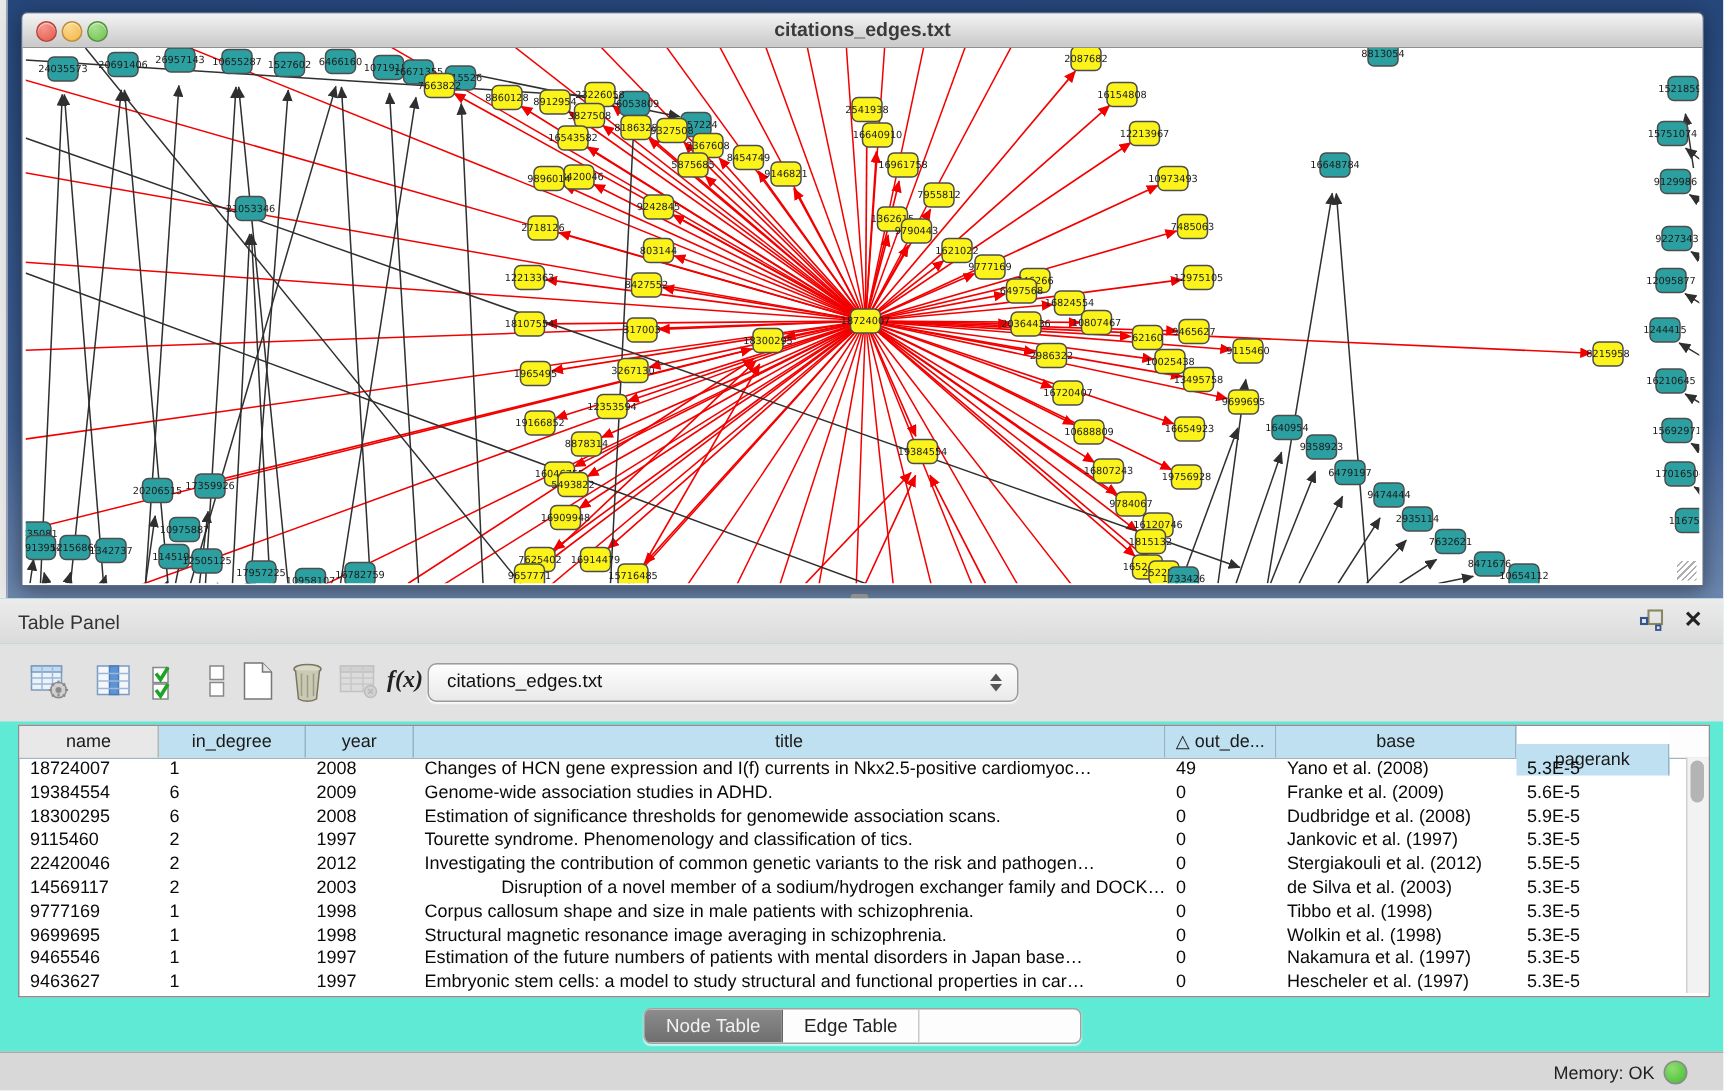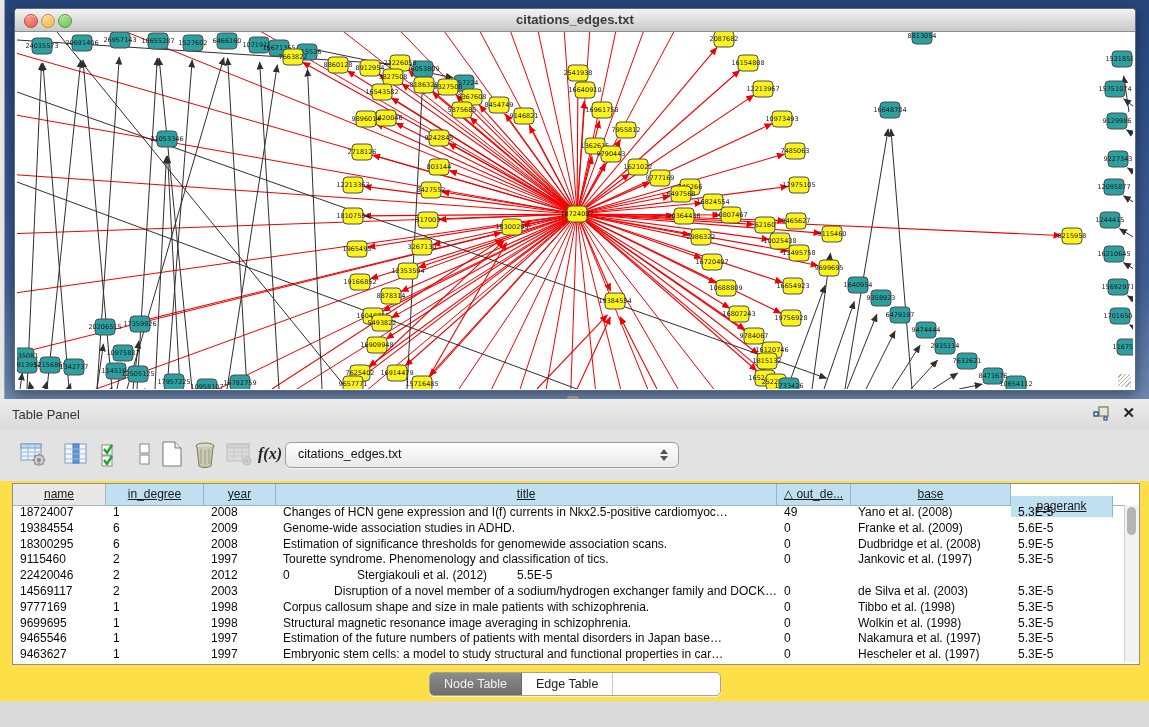--- a/index.html
+++ b/index.html
@@ -26,21 +26,21 @@
   .canvas svg{position:absolute;left:0;top:0;}
   .resize-grip{position:absolute;right:2px;bottom:2px;width:13px;height:13px;
     background:repeating-linear-gradient(135deg,transparent,transparent 2px,#9A9A9A 2px,#9A9A9A 3px);opacity:.8;}
 
   
   .divider{position:absolute;left:0;top:394px;width:1149px;height:6px;background:transparent;}
   .divider .grip{position:absolute;left:567px;top:2px;width:12px;height:5px;background:#8E8E8E;
     border-radius:2px;box-shadow:0 0 1px #666;}
 
   
-  .table-panel{position:absolute;left:0;top:399px;width:1149px;height:302px;background:#fde047;}
+  .table-panel{position:absolute;left:0;top:399px;width:1149px;height:302px;background:#5eead4;}
   .panel-header{position:absolute;left:0;top:0;width:100%;height:30px;
     background:linear-gradient(#ECECEC,#DBDBDB);border-bottom:1px solid #C2C2C2;}
   .panel-title{position:absolute;left:12px;top:8px;font-size:13px;color:#333;}
   .float-icon{position:absolute;right:40px;top:7px;width:16px;height:16px;cursor:default;}
   .close-x{position:absolute;right:14px;top:5px;font-size:15px;font-weight:bold;color:#222;cursor:default;}
 
   .toolbar{position:absolute;left:0;top:30px;width:100%;height:52px;background:#E2E2E2;}
   .tbtn{position:absolute;top:10px;width:30px;height:30px;display:flex;align-items:center;justify-content:flex-end;cursor:default;}
   .fx-label{font-family:"Liberation Serif",serif;font-style:italic;font-weight:bold;font-size:16px;color:#222;}
   .combo{position:absolute;left:285px;top:13px;width:392px;height:24px;border:1px solid #9B9B9B;border-radius:6px;
@@ -48,21 +48,21 @@
   .combo .val{position:absolute;left:12px;top:4px;font-size:12.5px;color:#111;}
   .combo .arrows{position:absolute;right:9px;top:4px;width:9px;height:16px;}
   .combo .arrows i{display:block;width:0;height:0;border-left:4px solid transparent;border-right:4px solid transparent;margin:2px 0;}
   .combo .arrows .up{border-bottom:5px solid #555;}
   .combo .arrows .dn{border-top:5px solid #555;}
 
   
   .tablebox{position:absolute;left:12px;top:84px;width:1126px;height:180px;background:#FFF;border:1px solid #8F8F8F;}
   .thead{position:absolute;left:0;top:0;height:21px;width:100%;display:flex;border-bottom:1px solid #9FB6C2;}
   .hcell{height:21px;box-sizing:border-box;border-right:1px solid rgba(110,145,165,.55);
-    font-size:12px;color:#1A1A1A;text-align:center;line-height:20px;background:#BFE0F1;overflow:hidden;white-space:nowrap;text-decoration:underline;}
+    font-size:12px;color:#1A1A1A;text-align:center;line-height:20px;background:#BFE0F1;overflow:hidden;white-space:nowrap;}
   .hcell.gray{background:#E8E8E8;border-right:1px solid #B5B5B5;}
   .hcell.filler{background:#FDFDFD;border-right:none;}
   .tbody{position:absolute;left:0;top:21px;width:1110px;height:158px;overflow:hidden;}
   .trow{display:flex;height:15.8px;line-height:15.8px;}
   .tcell{box-sizing:border-box;padding-left:7px;font-size:12px;color:#0A0A0A;overflow:hidden;white-space:nowrap;}
   .vscroll{position:absolute;right:0;top:21px;width:14px;height:157px;background:#F2F2F2;border-left:1px solid #D0D0D0;}
   .vthumb{position:absolute;left:2px;top:2px;width:9px;height:28px;background:#B4B4B4;border-radius:5px;}
 
   
   .tabs-row{position:absolute;left:0;top:272px;width:100%;height:26px;}
@@ -874,20 +874,21 @@
             <div class="tcell" style="width: 72px;">1997</div>
             <div class="tcell" style="width: 501px;">Tourette syndrome. Phenomenology and classification of tics.</div>
             <div class="tcell" style="width: 74px;">0</div>
             <div class="tcell" style="width: 160px;">Jankovic et al. (1997)</div>
             <div class="tcell" style="width: 102px;">5.3E-5</div>
           </div>
           <div class="trow">
             <div class="tcell" style="width: 93px;">22420046</div>
             <div class="tcell" style="width: 98px;">2</div>
             <div class="tcell" style="width: 72px;">2012</div>
+            <div class="tcell" style="width: 501px;">Investigating the contribution of common genetic variants to the risk and pathogen…</div>
             <div class="tcell" style="width: 74px;">0</div>
             <div class="tcell" style="width: 160px;">Stergiakouli et al. (2012)</div>
             <div class="tcell" style="width: 102px;">5.5E-5</div>
           </div>
           <div class="trow">
             <div class="tcell" style="width: 93px;">14569117</div>
             <div class="tcell" style="width: 98px;">2</div>
             <div class="tcell" style="width: 72px;">2003</div>
             <div class="tcell" style="width: 501px; text-align: right;">Disruption of a novel member of a sodium/hydrogen exchanger family and DOCK…</div>
             <div class="tcell" style="width: 74px;">0</div>
@@ -938,13 +939,17 @@
 
     <div class="tabs-row">
       <div class="segmented" id="segtabs">
           <div class="seg active">Node Table</div>
           <div class="seg">Edge Table</div>
           <div class="seg">Network Table</div>
         </div>
     </div>
   </div>
 
+  <div class="statusbar">
+    <span class="mem-label">Memory: OK</span>
+    <span class="mem-dot"></span>
+  </div>
 </div>
 
 </body></html>

